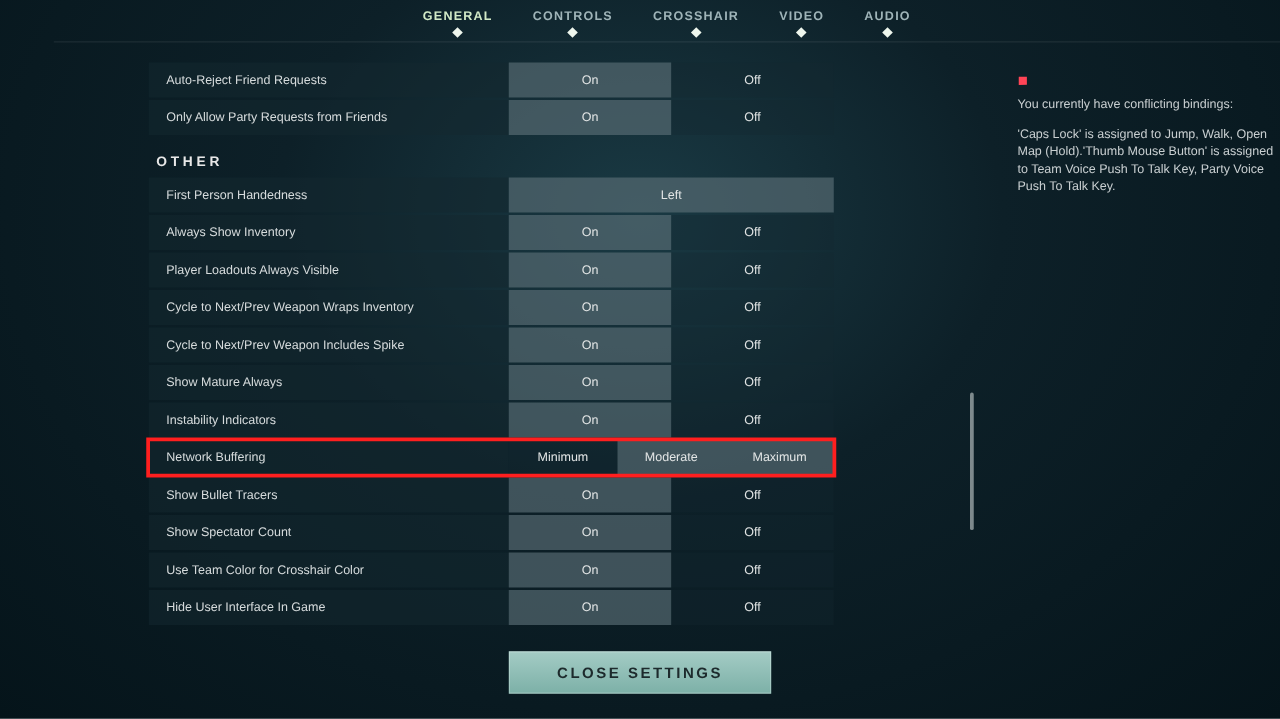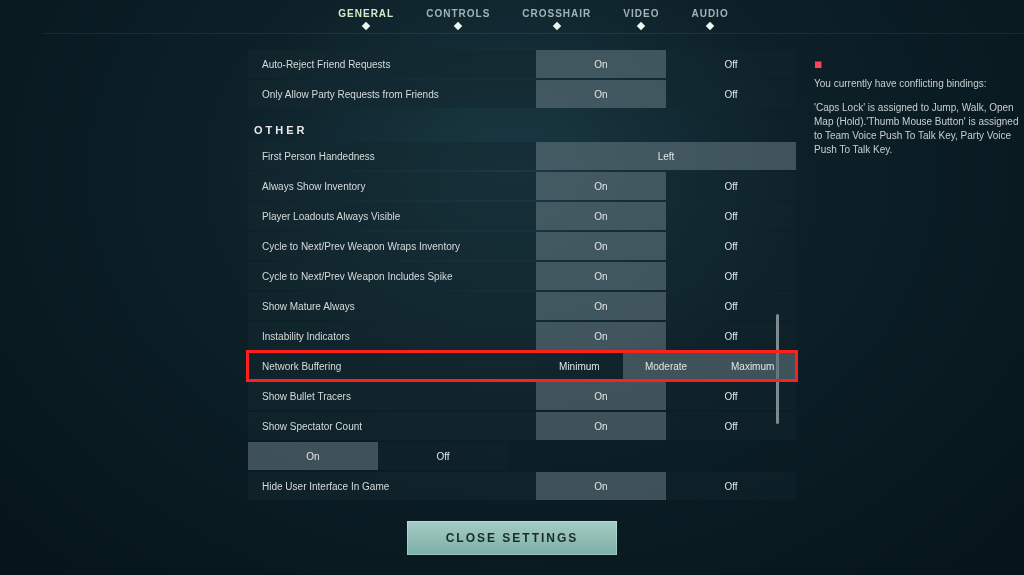--- a/index.html
+++ b/index.html
@@ -38,22 +38,22 @@
     width: 6px; height: 6px;
     background: #eef6ed;
   }
   
   .main {
     position: absolute;
     top: 50px;
     left: 0; right: 0;
     bottom: 52px;
     display: flex;
-    justify-content: flex-end;
-    padding-left: 93px;
+    justify-content: space-between;
+    padding-left: 119px;
   }
   .settings-col {
     width: 548px;
     display: flex;
     flex-direction: column;
     gap: 0px;
   }
   .section-title {
     font-size: 11px;
     letter-spacing: 3px;
@@ -265,20 +265,21 @@
       </div>
     </div>
     <div class="row">
       <div class="label">Show Spectator Count</div>
       <div class="opts">
         <div class="opt selected">On</div>
         <div class="opt">Off</div>
       </div>
     </div>
     <div class="row">
+      <div class="label">Use Team Color for Crosshair Color</div>
       <div class="opts">
         <div class="opt selected">On</div>
         <div class="opt">Off</div>
       </div>
     </div>
     <div class="row">
       <div class="label">Hide User Interface In Game</div>
       <div class="opts">
         <div class="opt selected">On</div>
         <div class="opt">Off</div>

